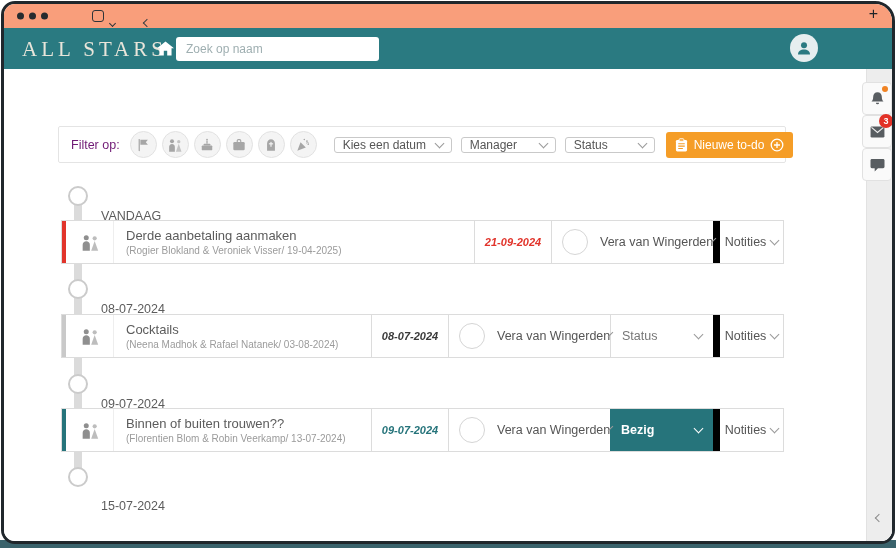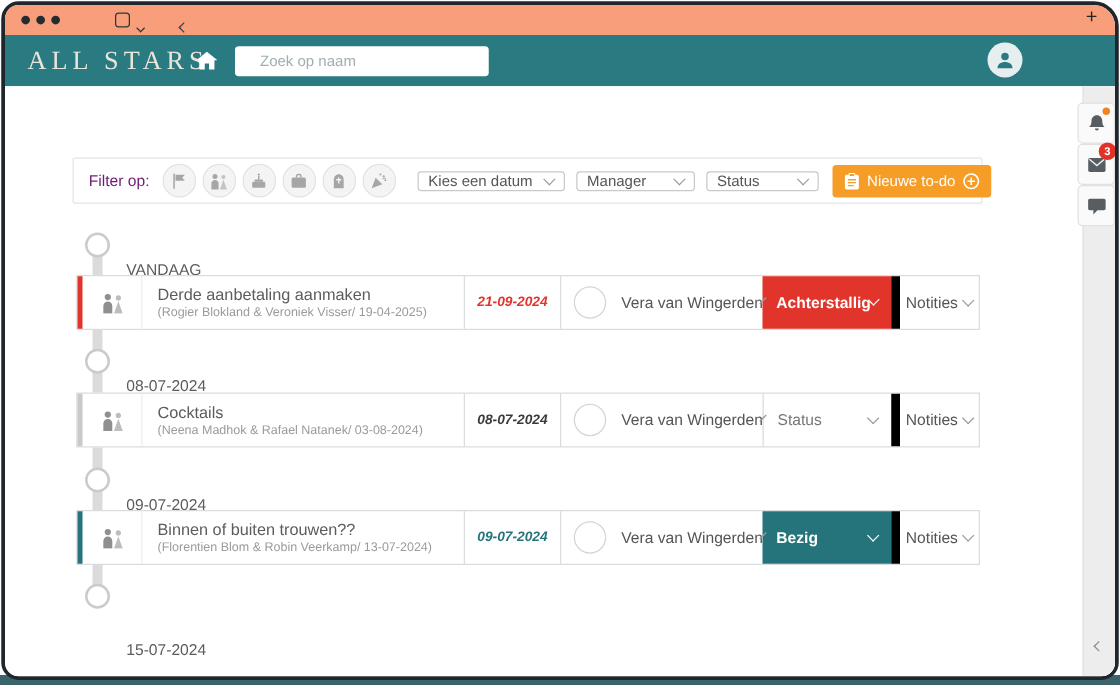--- a/index.html
+++ b/index.html
@@ -25,22 +25,22 @@
   .chev.sm { width:5px; height:5px; border-width:1.4px; border-color:#2F3439; }
   .chev.white { border-color:#fff; }
   .chev-left { display:inline-block; width:6px; height:6px; border-left:1.8px solid #3A3F44; border-bottom:1.8px solid #3A3F44; transform:rotate(45deg); }
   .chev-left.gray { border-color:#8B8B8B; }
 
   
   .appbar { height:41px; background:#2A7A81; position:relative; flex:none; }
   .logo { position:absolute; left:18px; top:50%; transform:translateY(-50%);
     font-family:"Liberation Serif","DejaVu Serif",serif; font-size:21px; letter-spacing:4px; color:#E9E5DA; }
   .home-btn { position:absolute; left:153px; top:13px; cursor:pointer; }
-  .search { position:absolute; left:184px; top:9px; width:203px; height:24px; border:none; border-radius:3px;
-    background:#fff; padding:0 20px; font-size:12px; color:#333; font-family:inherit; }
+  .search { position:absolute; left:172px; top:9px; width:203px; height:24px; border:none; border-radius:3px;
+    background:#fff; padding:0 10px; font-size:12px; color:#333; font-family:inherit; }
   .search::placeholder { color:#9FAFB1; }
   .avatar { position:absolute; right:74px; top:6px; width:28px; height:28px; border-radius:50%;
     background:#E6EEEF; display:flex; align-items:center; justify-content:center; cursor:pointer; }
 
   
   .content { flex:1; position:relative; background:#fff; overflow:hidden; }
 
   
   .rightbar { position:absolute; right:0; top:0; bottom:0; width:26px; background:#EDEDED; border-left:1px solid #E2E2E2; }
   .icon-box { position:absolute; left:-5px; width:30px; height:33px; background:#FAFAFA;
@@ -236,21 +236,21 @@
       <span class="tl-circle" style="top:117px"></span>
       <span class="tl-label" style="top:120px">VANDAAG</span>
 
       <span class="tl-circle" style="top:210px"></span>
       <span class="tl-label" style="top:213px">08-07-2024</span>
 
       <span class="tl-circle" style="top:305px"></span>
       <span class="tl-label" style="top:308px">09-07-2024</span>
 
       <span class="tl-circle" style="top:398px"></span>
-      <span class="tl-label" style="top:424px">15-07-2024</span>
+      <span class="tl-label" style="top:410px">15-07-2024</span>
 
       <div class="task" style="top:151px">
         <div class="accent accent-red"></div>
         <div class="cell icon-cell">
           <svg width="20" height="17" viewBox="0 0 24 20">
               <circle cx="7.5" cy="4.2" r="3" fill="#8F8F8F"></circle>
               <path d="M3.2 20 v-7.2 c0-2.8 2-4.4 4.3-4.4 c2.3 0 4.3 1.6 4.3 4.4 V20 Z" fill="#8F8F8F"></path>
               <circle cx="17.6" cy="5" r="2.5" fill="#BDBDBD"></circle>
               <path d="M17.6 8.2 L21.8 20 h-8.4 Z" fill="#BDBDBD"></path>
             </svg>
@@ -258,24 +258,20 @@
         <div class="cell main-cell">
           <div class="t-title">Derde aanbetaling aanmaken</div>
           <div class="t-sub">(Rogier Blokland &amp; Veroniek Visser/ 19-04-2025)</div>
         </div>
         <div class="cell date-cell date-red">21-09-2024</div>
         <div class="cell manager-cell">
           <span class="mini-avatar"></span>
           <span class="m-name">Vera van Wingerden</span>
           <span class="chev"></span>
         </div>
-        <div class="cell status-cell filled-red">
-          <span>Achterstallig</span>
-          <span class="chev white"></span>
-        </div>
         <div class="cell notes-cell">
           <span>Notities</span>
           <span class="chev"></span>
         </div>
       </div>
 
       <div class="task" style="top:245px">
         <div class="accent accent-gray"></div>
         <div class="cell icon-cell">
           <svg width="20" height="17" viewBox="0 0 24 20">

